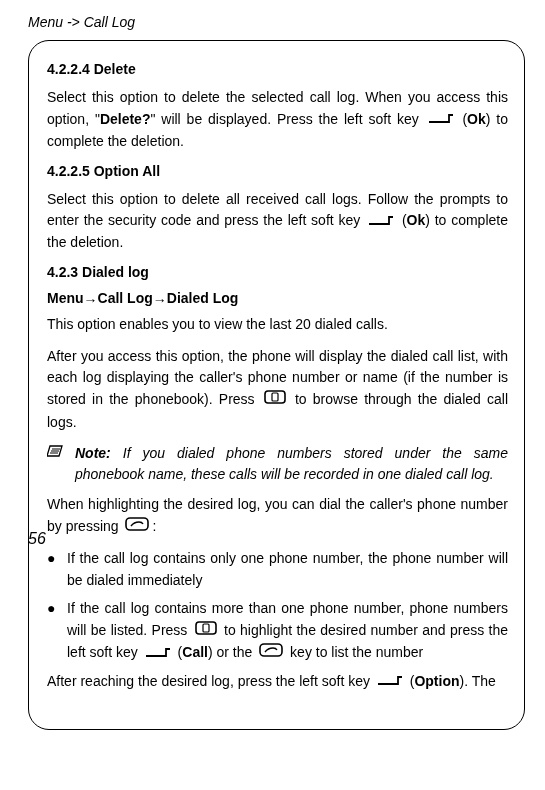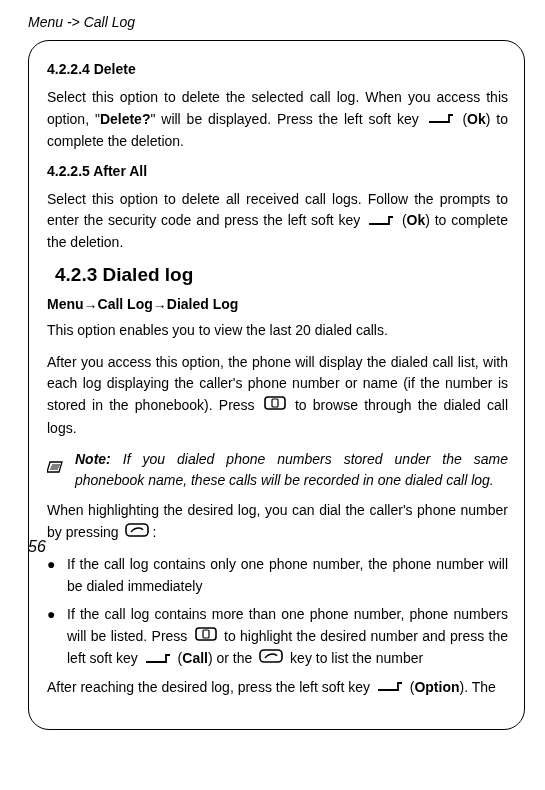--- a/index.html
+++ b/index.html
@@ -2,49 +2,49 @@
 <html><head>
 <meta charset="utf-8">
 <style>
   * { box-sizing: border-box; margin: 0; padding: 0; }
   html, body { width: 545px; height: 790px; background: #fff; font-family: Arial, Helvetica, sans-serif; color: #000; }
   .page { width: 545px; height: 562px; position: relative; padding: 14px 20px 12px 28px; }
   .header { font-style: italic; font-size: 14px; margin-bottom: 10px; }
   .box { border: 1.5px solid #000; border-radius: 21px; padding: 14px 16px 14px 18px; height: 690px; }
   .sec-title { font-weight: bold; font-size: 14px; margin: 6px 0 10px; }
   .body-text { font-size: 14px; line-height: 1.55; text-align: justify; margin-bottom: 10px; }
-  .h3 { font-weight: bold; font-size: 19px; margin: 8px 8px 10px; }
+  .h3 { font-weight: bold; font-size: 14px; margin: 8px 0 10px; }
   .h4 { font-weight: bold; font-size: 14px; margin: 4px 0 8px; }
-  .note-row { display: flex; font-style: italic; font-size: 14px; line-height: 1.45; text-align: justify; margin-bottom: 10px; align-items: center; }
+  .note-row { display: flex; font-style: italic; font-size: 14px; line-height: 1.45; text-align: justify; margin-bottom: 10px; }
   .note-icon { flex: 0 0 28px; }
   .note-body { flex: 1; }
   .note-label { font-weight: bold; }
   .bullet { display: flex; font-size: 14px; line-height: 1.55; text-align: justify; margin-bottom: 6px; }
   .bullet .dot { flex: 0 0 20px; }
   .bullet .txt { flex: 1; }
-  .pagenum { position: absolute; bottom: 6px; left: 28px; font-style: italic; font-size: 16px; }
+  .pagenum { position: absolute; bottom: 14px; left: 28px; font-style: italic; font-size: 16px; }
   .kicon { display: inline-block; vertical-align: middle; margin: 0 2px; }
   b { font-weight: bold; }
 </style>
 </head>
 <body>
 
 <div class="page">
   <div class="header">Menu -&gt; Call Log</div>
 
   <div class="box">
 
     <div class="sec-title">4.2.2.4 Delete</div>
     <p class="body-text">
       <span>Select this option to delete the selected call log. When you access this option, "</span><b>Delete?</b><span>" will be displayed. Press the left soft key </span><span class="kicon"><svg width="28" height="14" viewBox="0 0 28 14">
             <path d="M2 12 L22 12 L22 5 L26 5" stroke="#000" stroke-width="1.8" fill="none"></path>
           </svg></span><span> (</span><b>Ok</b><span>) to complete the deletion.</span>
     </p>
 
-    <div class="sec-title">4.2.2.5 After All</div>
+    <div class="sec-title">4.2.2.5 Option All</div>
     <p class="body-text">
       <span>Select this option to delete all received call logs. Follow the prompts to enter the security code and press the left soft key </span><span class="kicon"><svg width="28" height="14" viewBox="0 0 28 14">
             <path d="M2 12 L22 12 L22 5 L26 5" stroke="#000" stroke-width="1.8" fill="none"></path>
           </svg></span><span> (</span><b>Ok</b><span>) to complete the deletion.</span>
     </p>
 
     <div class="h3">4.2.3 Dialed log</div>
     <div class="h4">Menu→Call Log→Dialed Log</div>
 
     <p class="body-text">This option enables you to view the last 20 dialed calls.</p>

